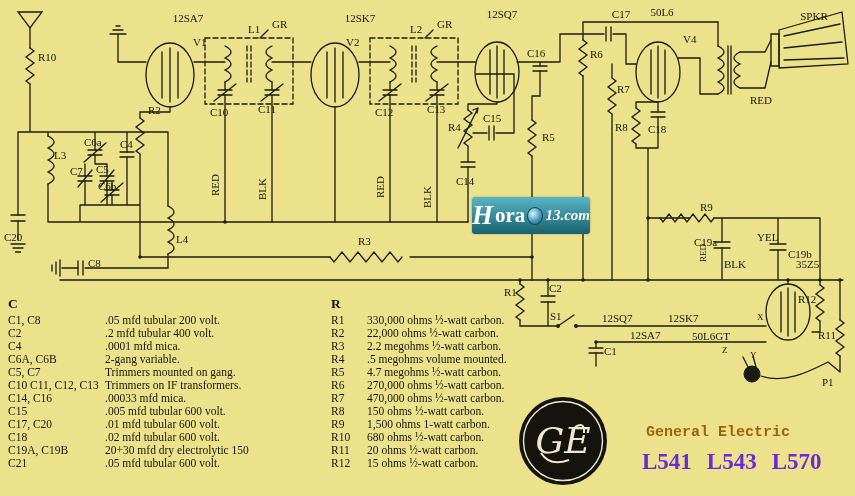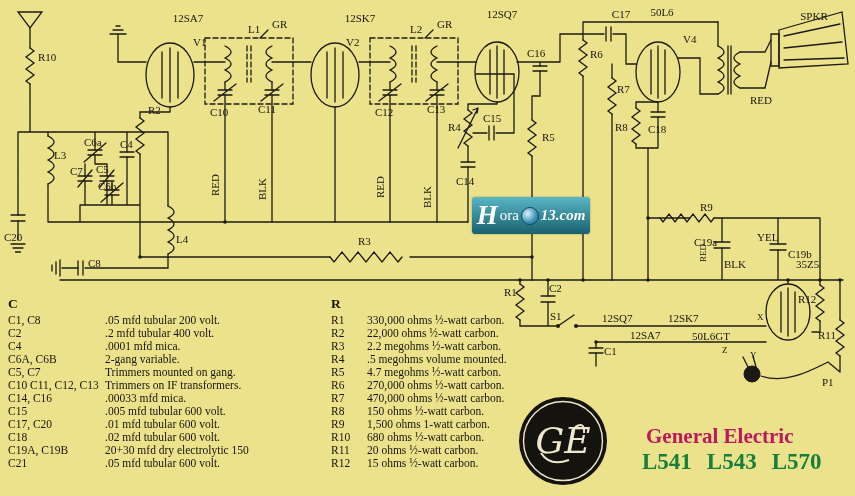--- a/index.html
+++ b/index.html
@@ -13,38 +13,38 @@
   .tube{fill:#a3a398;stroke:#23231b;stroke-width:1.5;}
   .inner{stroke:#55554c;stroke-width:1;}
   .dash{stroke-dasharray:5 3;}
   .dot{fill:#1b1b14;stroke:none;}
   .dark{fill:#1b1b14;stroke:#1b1b14;}
   
   .watermark{position:absolute;left:472px;top:197px;width:118px;height:37px;border-radius:3px;
         background:linear-gradient(180deg,#58b6c6,#19616e);display:flex;align-items:center;
         justify-content:center;gap:2px;color:#fff;box-shadow:0 0 2px rgba(0,0,0,.35);}
   .wm-h{font-size:27px;font-style:italic;font-weight:bold;line-height:1;}
-  .wm-ora{font-size:15px;font-weight:normal;}
+  .wm-ora{font-size:21px;font-weight:bold;}
   .wm-globe{width:16px;height:16px;border-radius:50%;
         background:radial-gradient(circle at 35% 35%,#d9f3f9,#3c90b8 60%,#1d5f86);
         border:1px solid #0e4a5a;}
   .wm-tail{font-size:15px;font-weight:bold;font-style:italic;}
   
   .plist{position:absolute;font-size:11.5px;line-height:13px;white-space:nowrap;}
   .plist-c{left:8px;top:297px;}
   .plist-r{left:331px;top:297px;}
   .phead{font-weight:bold;font-size:13.5px;margin-bottom:4px;}
   .prow{display:flex;}
   .plist-c .pref{flex:0 0 97px;}
   .plist-r .pref{flex:0 0 36px;}
   
   .logo{position:absolute;left:517px;top:395px;width:92px;height:92px;}
-  .company{position:absolute;left:646px;top:424px;font-family:Liberation Serif, serif;
-        font-weight:bold;font-size:21px;color:#be185d;}
-  .models{position:absolute;left:642px;top:449px;font-size:23px;font-weight:bold;color:#15803d;
+  .company{position:absolute;left:646px;top:424px;font-family:Liberation Mono, monospace;
+        font-weight:bold;font-size:15px;color:#a16207;}
+  .models{position:absolute;left:642px;top:449px;font-size:23px;font-weight:bold;color:#6d28d9;
         display:flex;gap:15px;}
 </style>
 </head>
 <body>
 
 <div class="page">
 
   <svg class="schem" width="855" height="496" viewBox="0 0 855 496">
 
     <g>

